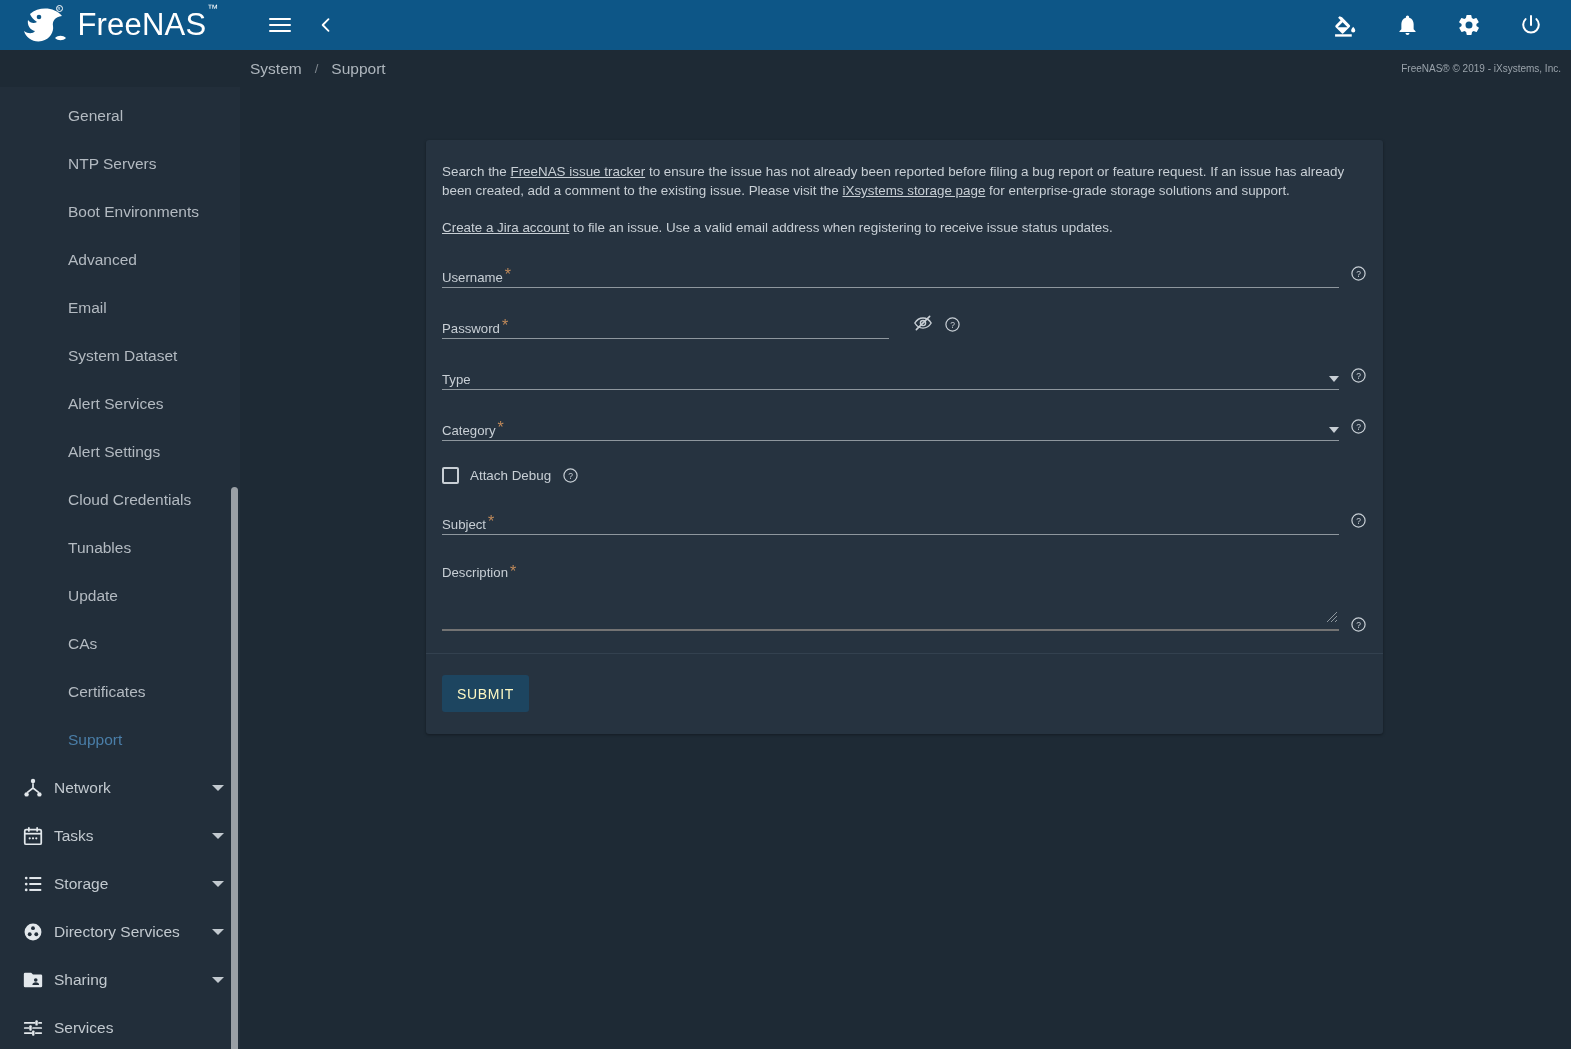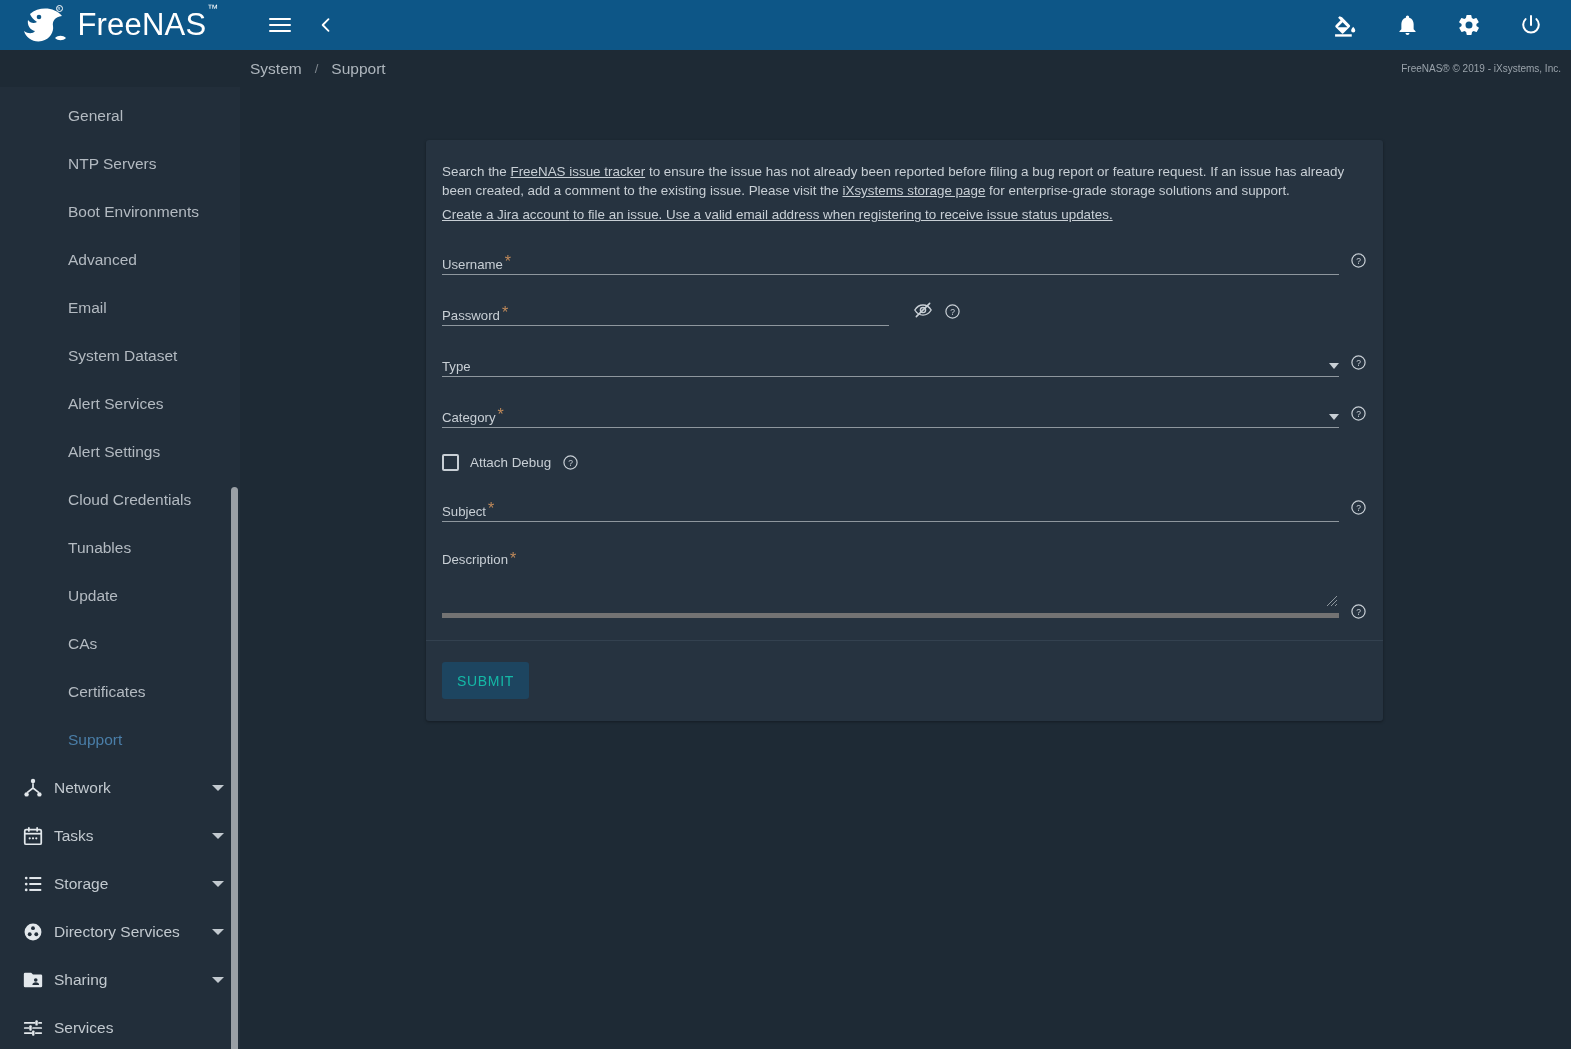--- a/index.html
+++ b/index.html
@@ -70,21 +70,21 @@
 
   
   .main { flex: 1; background: #1E2A35; position: relative; overflow: hidden; }
   .card {
     position: absolute; left: 186px; top: 53px; width: 957px;
     background: #263340; border-radius: 3px; box-shadow: 0 1px 3px rgba(0,0,0,.35);
   }
   .card-body { padding: 22px 16px 0 16px; }
   .intro { font-size: 13.4px; line-height: 19px; color: #C8CFD5; }
   .intro a { color: #C8CFD5; text-decoration: underline; cursor: pointer; }
-  .intro-2 { margin-top: 5px; text-decoration: underline; }
+  .intro-2 { margin-top: 18px; }
 
   .field { position: relative; margin-top: 21px; }
   .field-row { display: flex; align-items: flex-end; }
   .f-input {
     position: relative; border-bottom: 1px solid #8E979E; height: 30px;
     display: flex; align-items: flex-end; padding-bottom: 3px;
   }
   .f-input.full { flex: 1; }
   .f-input.half { width: 447px; }
   .f-label { font-size: 13.2px; color: #C8CFD5; line-height: 1; }
@@ -100,30 +100,30 @@
   .check-row { display: flex; align-items: center; margin-top: 26px; }
   .checkbox {
     width: 17px; height: 17px; border: 2px solid #C8CFD5; border-radius: 2px;
     cursor: pointer; flex: 0 0 17px;
   }
   .check-label { font-size: 13.4px; color: #C8CFD5; margin-left: 11px; }
   .check-help { margin-left: 11px; display: flex; align-items: center; cursor: pointer; }
 
   .ta-field { margin-top: 26px; display: flex; align-items: flex-end; }
   .ta-box {
-    flex: 1; height: 70px; border-bottom: 5px solid #737373;
+    flex: 1; height: 70px; border-bottom: 2px solid #737373;
     padding-top: 2px; position: relative;
   }
   .grip { position: absolute; right: 1px; bottom: 2px; }
 
   .card-foot { margin-top: 22px; border-top: 1px solid #33414F; padding: 21px 16px 22px 16px; }
   .submit {
     display: inline-flex; align-items: center; justify-content: center;
     min-width: 87px; height: 37px; padding: 0 0;
-    background: #1D4560; color: #14b8a6; border: none; border-radius: 3px;
+    background: #1D4560; color: #fef9c3; border: none; border-radius: 3px;
     font-size: 14px; letter-spacing: .7px; font-family: "Liberation Sans", sans-serif;
     cursor: pointer;
   }
 </style>
 </head>
 <body>
 
 <div class="app">
 
   <div class="topbar">

